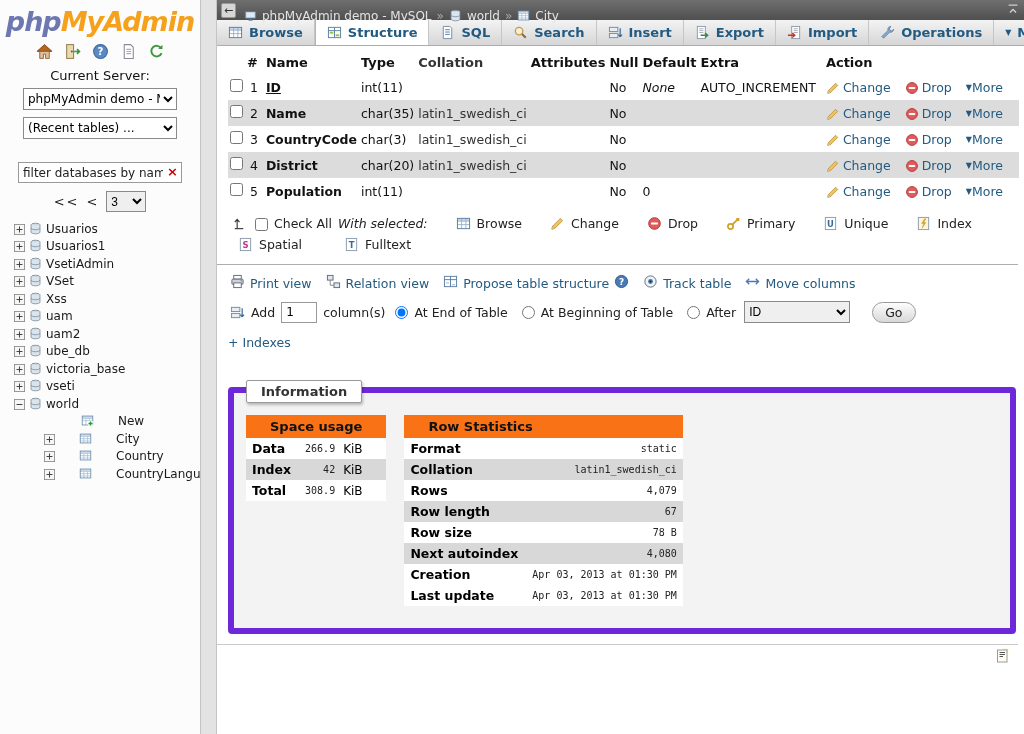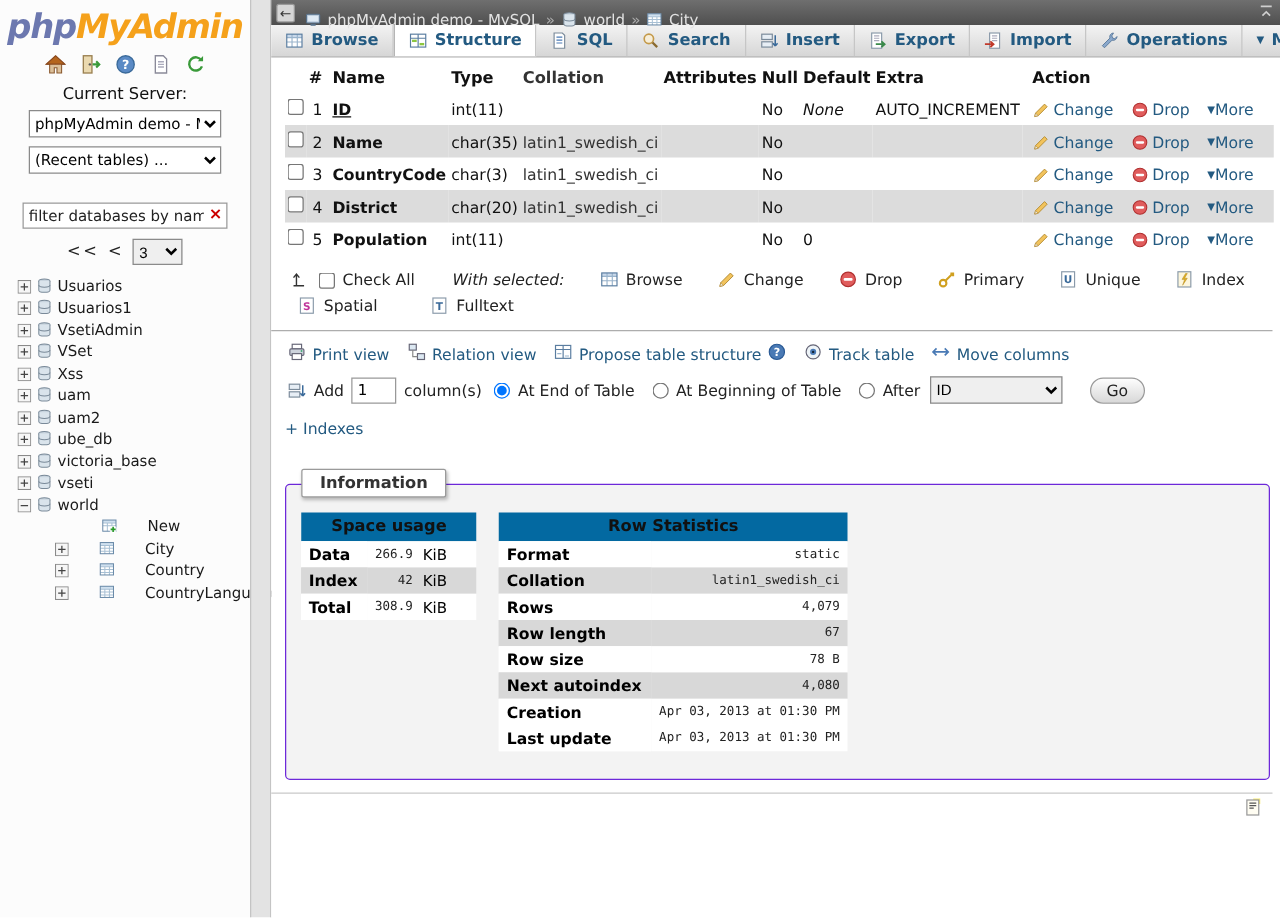--- a/index.html
+++ b/index.html
@@ -87,21 +87,21 @@
   a.pl, .pl { color:#235a81; text-decoration:none; cursor:pointer; font-size:12.5px; }
   .rowact { margin-right:14px; white-space:nowrap; }
   .rowact .ic svg { width:14px; height:14px; vertical-align:-3px; margin-right:3px; }
 
   
   #wsline1, #wsline2 { display:flex; align-items:center; font-size:12.5px; margin-left:4px; }
   #wsline1 { margin-top:12px;align-items:flex-end; }
   #wsline2 { margin-top:6px; margin-left:10px; }
   #wsline1 .ic svg, #wsline2 .ic svg { width:15px; height:15px; vertical-align:-3px; }
   #checkall-label { margin-left:6px; color:#222; cursor:pointer; }
-  #ws-label { font-style:italic; margin-left:30px; color:#222; }
+  #ws-label { font-style:italic; margin-left:6px; color:#222; }
   .wsbtn { display:flex; align-items:center; gap:6px; margin-left:28px; cursor:pointer;
            color:#222; }
   #wsline2 .wsbtn:first-child { margin-left:0; }
 
   hr.div { border:none; border-top:1px solid #adadad; margin:12px 0 0 -11px; }
 
   #linksrow { display:flex; align-items:center; gap:14px; margin-top:9px;
               font-size:12.5px; margin-left:2px; }
   .tbl-link { display:flex; align-items:center; gap:5px; color:#235a81; cursor:pointer; }
   .tbl-link .ic svg { width:15px; height:15px; }
@@ -113,30 +113,30 @@
                font-size:12px; font-family:"DejaVu Sans",sans-serif; }
   #after-select { width:106px; height:22px; border:1px solid #8a8a8a; font-size:12px;
                   margin-left:2px; }
   #go-btn { margin-left:16px; padding:2px 12px; font-size:12.5px; color:#222;
             background:linear-gradient(#fdfdfd,#d8d8d8); border:1px solid #9a9a9a;
             border-radius:11px; cursor:pointer; font-family:"DejaVu Sans",sans-serif; }
   #indexes-link { display:inline-block; margin-top:12px; font-size:12.5px; }
 
   
   #info-fieldset { position:relative; margin-top:36px; margin-right:2px;
-                   border:1px solid #6d28d9; border-radius:4px; background:#f3f3f3;
+                   border:6px solid #6d28d9; border-radius:4px; background:#f3f3f3;
                    padding:22px 12px 22px 10px; }
   #info-legend { position:absolute; top:-13px; left:12px; background:#fff;
                  border:1px solid #9a9a9a; border-radius:2px; padding:3px 14px;
                  font-size:13px; font-weight:bold; color:#333;
                  box-shadow:1px 2px 3px rgba(0,0,0,.25); }
   #info-tables { display:flex; align-items:flex-start; gap:18px; margin-left:2px; }
   .stat-table { border-collapse:collapse; font-size:12.5px; }
-  .stat-table th.hdr { background:#0369a1; font-size:13px; font-weight:bold; color:#111;
-                       padding:4px 24px; text-align:center; }
+  .stat-table th.hdr { background:#f97316; font-size:13px; font-weight:bold; color:#111;
+                       padding:4px 24px; text-align:left; }
   .stat-table th.lbl { background:inherit; font-weight:bold; text-align:left;
                        padding:3px 8px 3px 6px; white-space:nowrap; }
   .stat-table td { padding:3px 6px; }
   .stat-table tr { background:#fff; }
   .stat-table tr.hrow { background:none; }
   .stat-table tr.stripe { background:#d8d8d8; }
   .stat-table .val { font-family:"DejaVu Sans Mono", monospace; font-size:10px;
                      color:#222; text-align:right; white-space:nowrap; }
   #space-table .unit { font-size:12px; padding-left:2px; }
   #stats-table { width:242px; }

